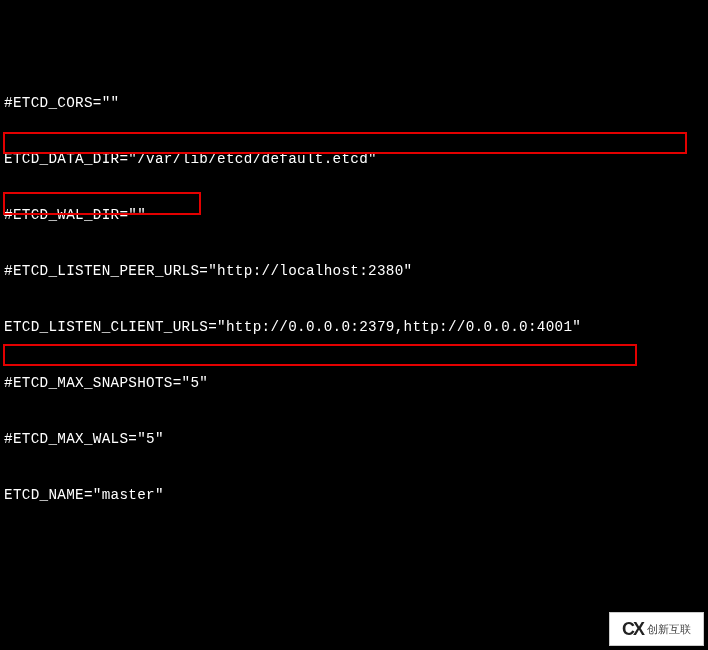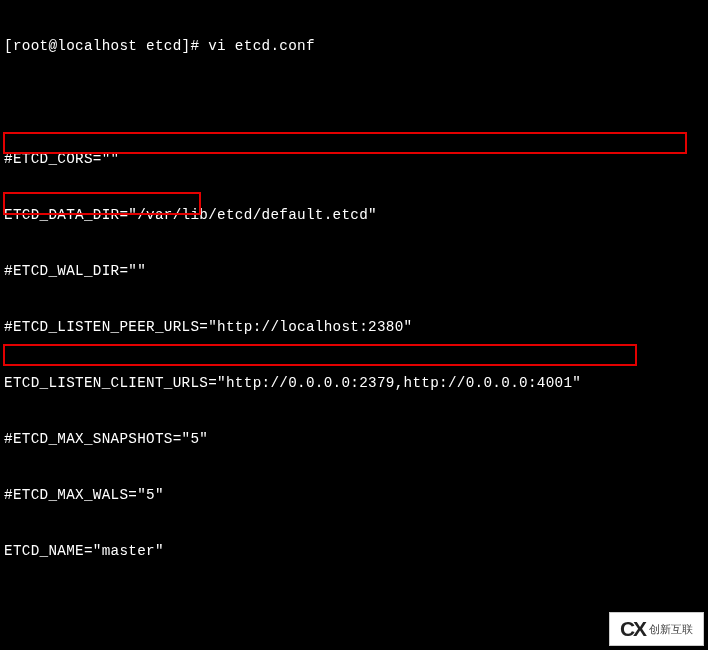--- a/index.html
+++ b/index.html
@@ -40,30 +40,29 @@
     display: flex;
     align-items: center;
     justify-content: center;
     font-family: "Microsoft YaHei", Arial, sans-serif;
     font-size: 11px;
     color: #444;
     gap: 4px;
   }
   .watermark .glyph {
     font-weight: bold;
-    font-size: 21px;
+    font-size: 18px;
     color: #222;
     letter-spacing: -2px;
   }
 </style>
 </head>
 <body>
 
 <div class="terminal">
-  <div>[root@localhost etcd]# vi etcd.conf</div>
   <div></div>
   <div>#ETCD_CORS=""</div>
   <div>ETCD_DATA_DIR="/var/lib/etcd/default.etcd"</div>
   <div>#ETCD_WAL_DIR=""</div>
   <div>#ETCD_LISTEN_PEER_URLS="http://localhost:2380"</div>
   <div>ETCD_LISTEN_CLIENT_URLS="http://0.0.0.0:2379,http://0.0.0.0:4001"</div>
   <div>#ETCD_MAX_SNAPSHOTS="5"</div>
   <div>#ETCD_MAX_WALS="5"</div>
   <div>ETCD_NAME="master"</div>
   

